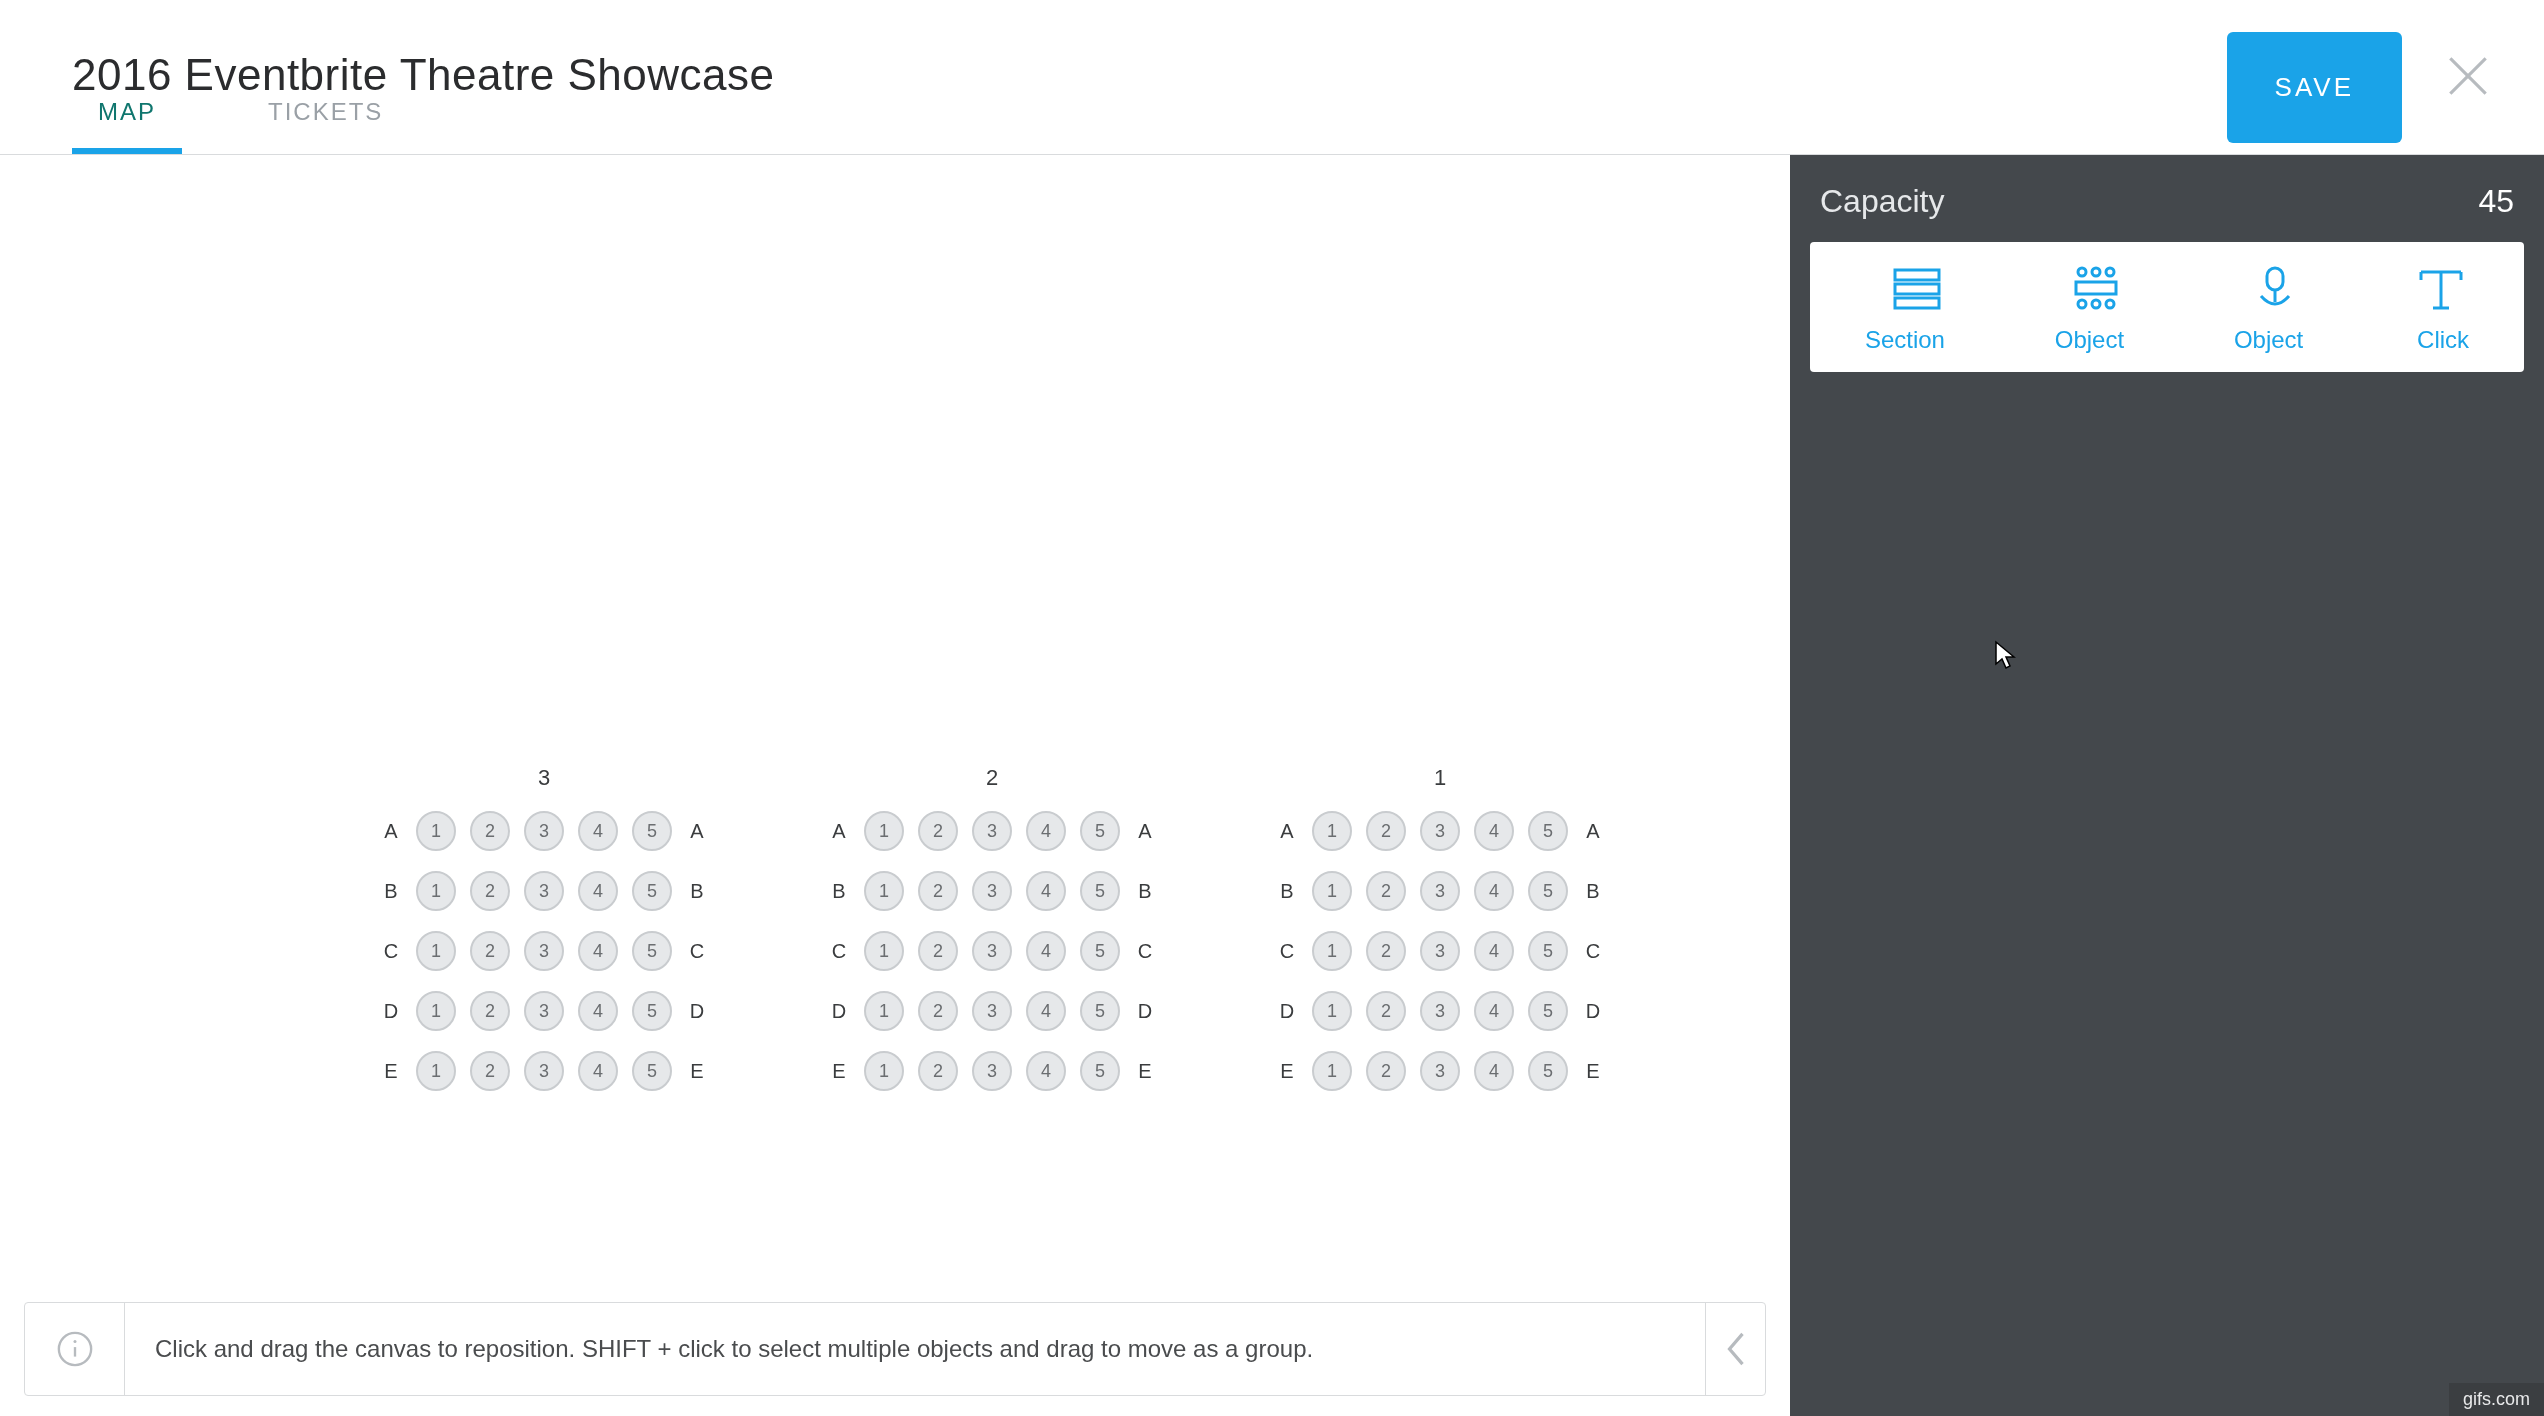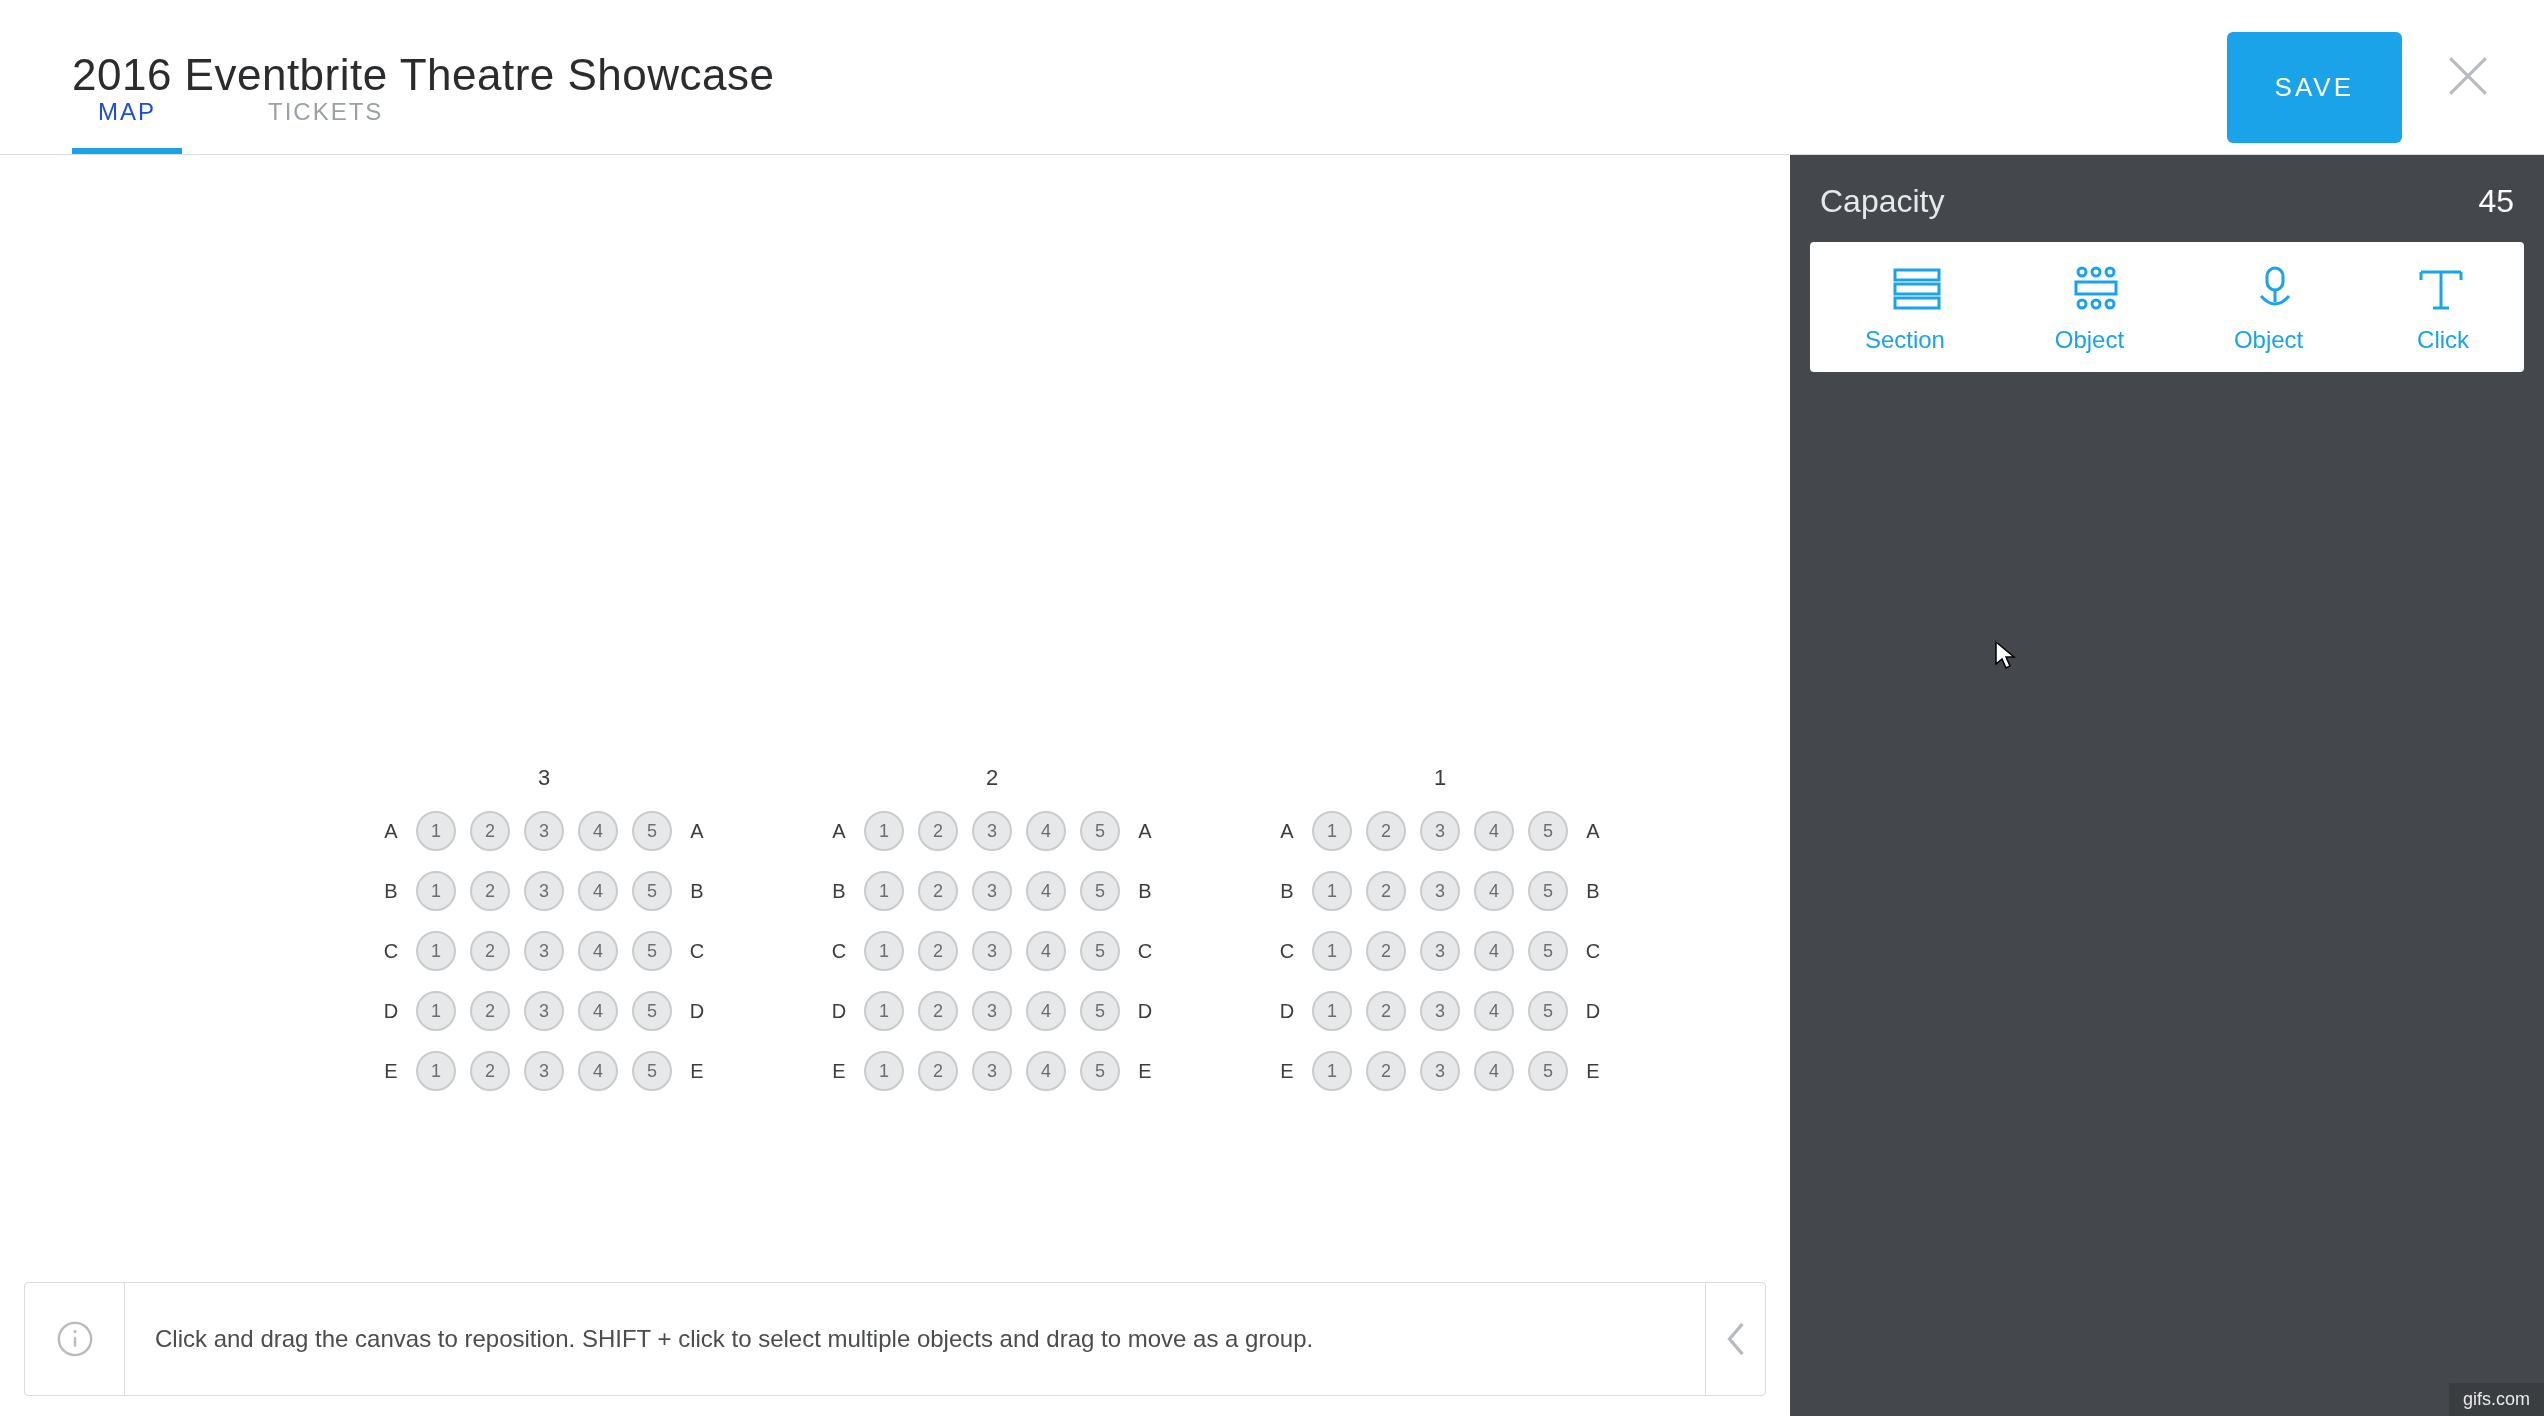--- a/index.html
+++ b/index.html
@@ -4,41 +4,41 @@
 <style>
   * { box-sizing: border-box; margin: 0; padding: 0; }
   html, body { width: 2544px; height: 1416px; font-family: -apple-system, BlinkMacSystemFont, "Segoe UI", Helvetica, Arial, sans-serif; background: #fff; color: #111; }
   .app { width: 2544px; height: 1416px; position: relative; }
 
   
   .header { height: 155px; border-bottom: 1px solid #d9dbdd; position: relative; }
   .title { position: absolute; top: 50px; left: 72px; font-size: 44px; font-weight: 400; color: #2b2c2e; letter-spacing: .5px;}
   .tabs { position: absolute; bottom: 0; left: 72px; display: flex; gap: 60px; }
   .tab { font-size: 24px; letter-spacing: 2px; color: #9aa0a6; padding: 18px 26px 22px; cursor: pointer; }
-  .tab.active { color: #1d4ed8; border-bottom: 6px solid #1aa3e8; }
+  .tab.active { color: #0f766e; border-bottom: 6px solid #1aa3e8; }
   .save-btn { position: absolute; top: 32px; right: 142px; background: #1aa3e8; color: #fff; font-size: 26px; letter-spacing: 3px; padding: 40px 48px; border: none; border-radius: 6px; cursor: pointer; }
   .close-btn { position: absolute; top: 50px; right: 50px; width: 52px; height: 52px; background: transparent; border: none; cursor: pointer; }
   .close-btn svg { width: 52px; height: 52px; stroke: #b7bbbf; stroke-width: 3; }
 
   
   .body { display: flex; height: calc(100% - 155px); }
   .canvas-wrap { flex: 1 1 auto; position: relative; background: #fff; }
   .sidebar { width: 754px; background: #44484c; color: #e6e8ea; display: flex; flex-direction: column; }
 
   
   .sections { position: absolute; top: 610px; left: 380px; display: flex; gap: 120px; }
   .section { display: flex; flex-direction: column; align-items: center; }
   .section-label { font-size: 22px; color: #3a3c3e; margin-bottom: 20px; }
   .seat-rows { display: flex; flex-direction: column; gap: 20px; }
   .seat-row { display: flex; align-items: center; gap: 14px; }
   .row-label { font-size: 20px; color: #3a3c3e; width: 22px; text-align: center; }
   .seat { width: 40px; height: 40px; border-radius: 50%; background: #e6e8ea; border: 2px solid #c9cccf; color: #6b6e71; font-size: 18px; display: flex; align-items: center; justify-content: center; cursor: pointer; }
 
   
-  .hint-bar { position: absolute; bottom: 20px; left: 24px; right: 24px; height: 114px; border: 1px solid #d9dbdd; background: #fff; display: flex; align-items: stretch; border-radius: 4px; }
+  .hint-bar { position: absolute; bottom: 20px; left: 24px; right: 24px; height: 94px; border: 1px solid #d9dbdd; background: #fff; display: flex; align-items: stretch; border-radius: 4px; }
   .hint-icon { width: 100px; display:flex; align-items:center; justify-content:center; border-right:1px solid #d9dbdd; }
   .hint-icon svg { width:38px; height:38px; stroke:#b7bbbf; fill:none; stroke-width:2.5;}
   .hint-text { flex:1; display:flex; align-items:center; padding:0 30px; font-size:24px; color:#4a4c4e;}
   .hint-collapse { width: 60px; display:flex; align-items:center; justify-content:center; border-left:1px solid #d9dbdd; cursor:pointer;}
   .hint-collapse svg { width:26px; height:40px; stroke:#b7bbbf; stroke-width:3; fill:none;}
 
   
   .cap-row { display:flex; align-items:center; justify-content:space-between; padding: 28px 30px 22px; }
   .cap-label { font-size: 32px; color: #e6e8ea; }
   .cap-value { font-size: 32px; color: #fff; }

